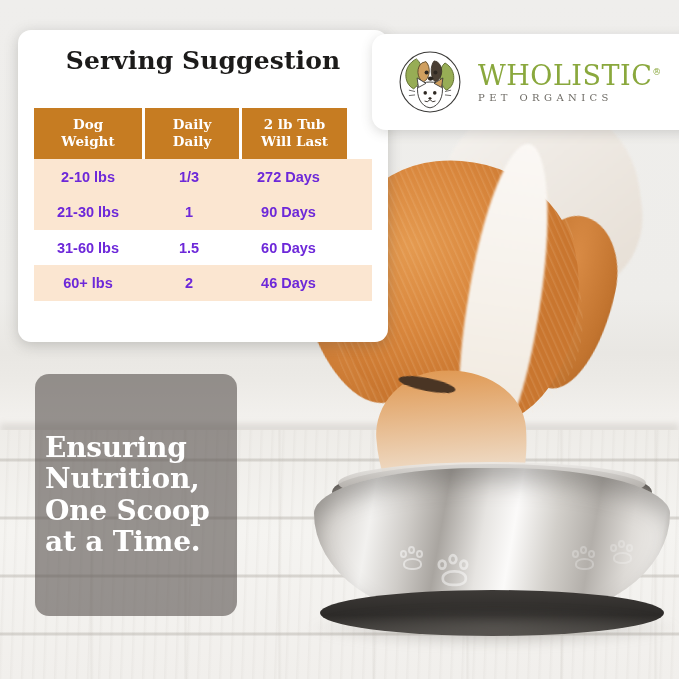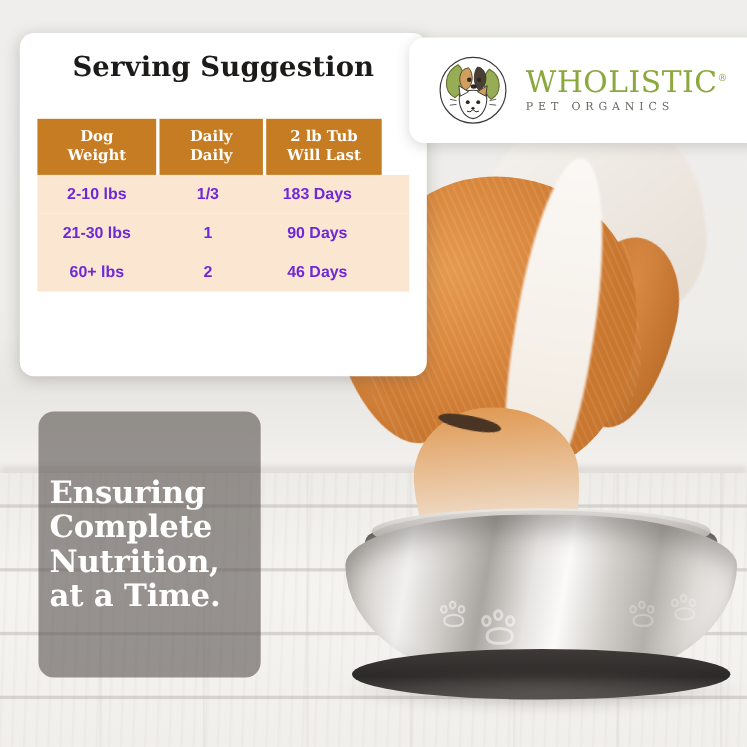--- a/index.html
+++ b/index.html
@@ -397,26 +397,31 @@
       </div>
       <div class="th th-3">
         <div>2 lb Tub</div>
         <div>Will Last</div>
       </div>
     </div>
 
     <div class="trow alt">
       <div class="td td-1">2-10 lbs</div>
       <div class="td td-2">1/3</div>
-      <div class="td td-3">183 Days</div>
+      <div class="td td-3">272 Days</div>
     </div>
     <div class="trow alt">
       <div class="td td-1">21-30 lbs</div>
       <div class="td td-2">1</div>
       <div class="td td-3">90 Days</div>
+    </div>
+    <div class="trow">
+      <div class="td td-1">31-60 lbs</div>
+      <div class="td td-2">1.5</div>
+      <div class="td td-3">60 Days</div>
     </div>
     <div class="trow alt">
       <div class="td td-1">60+ lbs</div>
       <div class="td td-2">2</div>
       <div class="td td-3">46 Days</div>
     </div>
   </div>
 
   <div class="logo-card">
     <svg class="logo-badge" viewBox="0 0 100 100">
@@ -440,18 +445,18 @@
     <div class="logo-words">
       <div class="logo-main">
         <span>WHOLISTIC</span><span class="logo-reg">®</span>
       </div>
       <div class="logo-sub">PET ORGANICS</div>
     </div>
   </div>
 
   <div class="tagline">
     <span>Ensuring</span>
-    <span>Complete</span>
     <span>Nutrition,</span>
+    <span>One Scoop</span>
     <span>at a Time.</span>
   </div>
 
 </div>
 
 </body></html>

